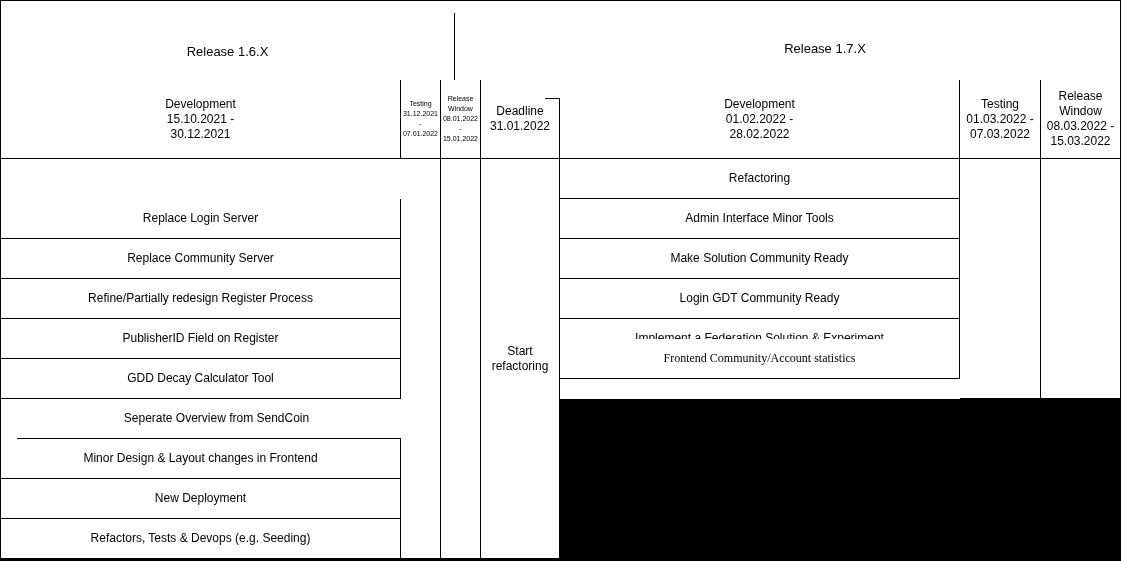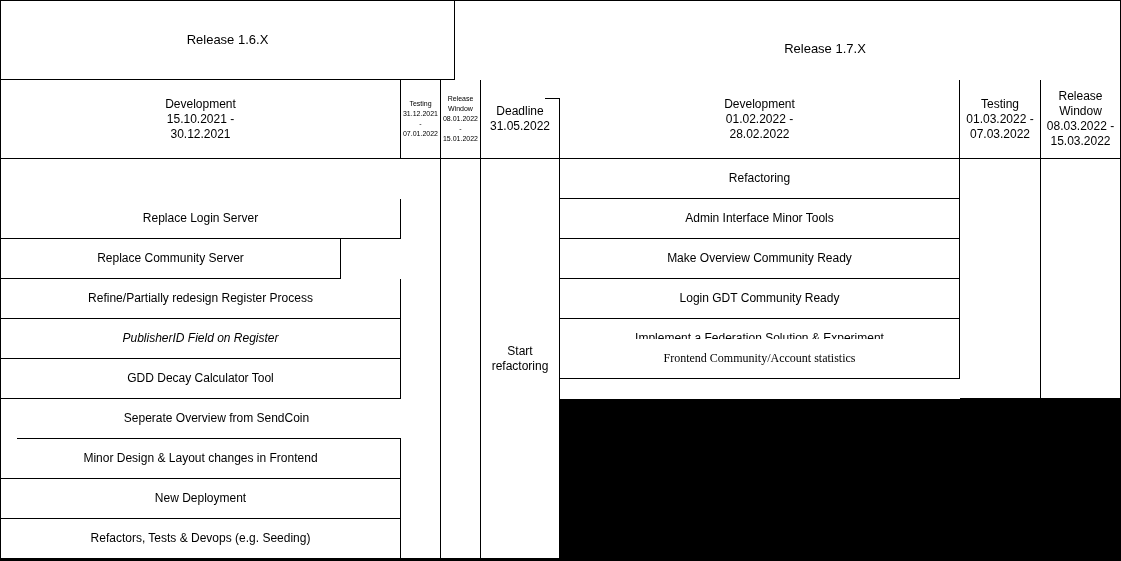--- a/index.html
+++ b/index.html
@@ -40,41 +40,41 @@
     position: absolute;
     background: #000000;
     border: none;
   }
 </style>
 </head>
 <body>
 
 <div class="board">
 
-  <div class="cell release-title" style="left:0; top:0; width:454px; height:79px;">Release 1.6.X</div>
+  <div class="cell release-title" style="left:0; top:12px; width:454px; height:79px;">Release 1.6.X</div>
 
   <div class="cell" style="left:0; top:79px; width:400px; height:79px;">Development
 15.10.2021 -
 30.12.2021</div>
   <div class="cell tiny" style="left:400px; top:79px; width:40px; height:79px;">Testing
 31.12.2021
 -
 07.01.2022</div>
   <div class="cell tiny" style="left:440px; top:79px; width:40px; height:79px;">Release
 Window
 08.01.2022
 -
 15.01.2022</div>
   <div class="cell" style="left:480px; top:79px; width:79px; height:79px;">Deadline
-31.05.2022</div>
+31.01.2022</div>
 
   <div class="cell" style="left:0; top:198px; width:400px; height:40px;">Replace Login Server</div>
-  <div class="cell" style="left:0; top:238px; width:340px; height:40px;">Replace Community Server</div>
+  <div class="cell" style="left:0; top:238px; width:400px; height:40px;">Replace Community Server</div>
   <div class="cell" style="left:0; top:278px; width:400px; height:40px;">Refine/Partially redesign Register Process</div>
-  <div class="cell" style="left:0; top:318px; width:400px; height:40px;font-style:italic;">PublisherID Field on Register</div>
+  <div class="cell" style="left:0; top:318px; width:400px; height:40px;">PublisherID Field on Register</div>
   <div class="cell" style="left:0; top:358px; width:400px; height:40px;">GDD Decay Calculator Tool</div>
   <div class="cell" style="left:0; top:398px; width:400px; height:40px;margin-left:16px;">Seperate Overview from SendCoin</div>
   <div class="cell" style="left:0; top:478px; width:400px; height:40px;">New Deployment</div>
   <div class="cell" style="left:0; top:438px; width:400px; height:40px;">Minor Design &amp; Layout changes in Frontend</div>
   <div class="cell no-bottom" style="left:0; top:518px; width:400px; height:39px;">Refactors, Tests &amp; Devops (e.g. Seeding)</div>
 
   <div class="cell no-bottom" style="left:400px; top:158px; width:40px; height:399px;"></div>
   <div class="cell no-bottom" style="left:440px; top:158px; width:40px; height:399px;"></div>
   <div class="cell no-bottom" style="left:480px; top:158px; width:79px; height:399px;">Start refactoring</div>
 
@@ -86,21 +86,21 @@
   <div class="cell" style="left:959px; top:79px; width:81px; height:79px;">Testing
 01.03.2022 -
 07.03.2022</div>
   <div class="cell no-right" style="left:1040px; top:79px; width:79px; height:79px;">Release
 Window
 08.03.2022 -
 15.03.2022</div>
 
   <div class="cell" style="left:559px; top:158px; width:400px; height:40px;">Refactoring</div>
   <div class="cell" style="left:559px; top:198px; width:400px; height:40px;">Admin Interface Minor Tools</div>
-  <div class="cell" style="left:559px; top:238px; width:400px; height:40px;">Make Overview Community Ready</div>
+  <div class="cell" style="left:559px; top:238px; width:400px; height:40px;">Make Solution Community Ready</div>
   <div class="cell" style="left:559px; top:278px; width:400px; height:40px;">Login GDT Community Ready</div>
   <div class="cell" style="left:559px; top:318px; width:400px; height:40px;">Implement a Federation Solution &amp; Experiment</div>
   <div class="cell" style="left:559px; top:338px; width:400px; height:40px;font-family:Liberation Serif, serif;">Frontend Community/Account statistics</div>
 
   <div class="cell" style="left:959px; top:158px; width:81px; height:240px;"></div>
   <div class="cell no-right" style="left:1040px; top:158px; width:79px; height:240px;"></div>
 
   <div class="redacted" style="left:559px; top:398px; width:560px; height:159px;"></div>
 
 </div>

